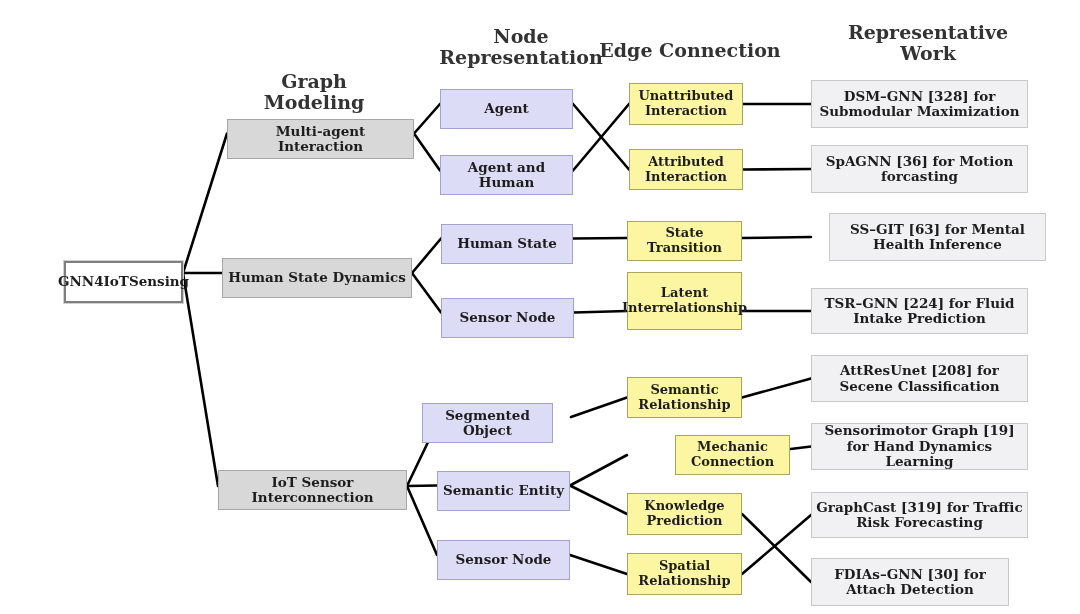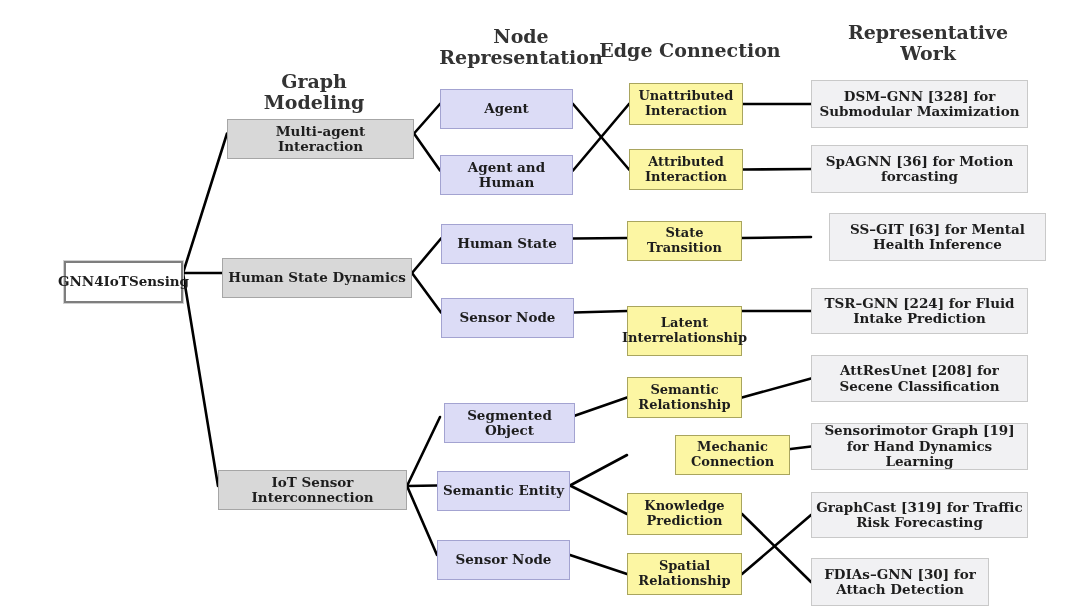--- a/index.html
+++ b/index.html
@@ -116,35 +116,35 @@
   <div class="node root" id="n-root" style="left: 64px; top: 261px; width: 119px; height: 24px;">GNN4IoTSensing</div>
 
   <div class="node gray" id="n-multi_agent" style="left: 227px; top: 119px; width: 187px; height: 29px;">Multi-agent Interaction</div>
   <div class="node gray" id="n-human_state_dynamics" style="left: 222px; top: 258px; width: 190px; height: 30px;">Human State Dynamics</div>
   <div class="node gray" id="n-iot_sensor" style="left: 218px; top: 470px; width: 189px; height: 32px;">IoT Sensor Interconnection</div>
 
   <div class="node purple" id="n-agent" style="left: 440px; top: 89px; width: 133px; height: 30px;">Agent</div>
   <div class="node purple" id="n-agent_human" style="left: 440px; top: 155px; width: 133px; height: 31px;">Agent and Human</div>
   <div class="node purple" id="n-human_state" style="left: 441px; top: 224px; width: 132px; height: 29px;">Human State</div>
   <div class="node purple" id="n-sensor_node_mid" style="left: 441px; top: 298px; width: 133px; height: 29px;">Sensor Node</div>
-  <div class="node purple" id="n-segmented_object" style="left: 444px; top: 403px; width: 131px; height: 28px;">Segmented Object</div>
+  <div class="node purple" id="n-segmented_object" style="left: 422px; top: 403px; width: 131px; height: 28px;">Segmented Object</div>
   <div class="node purple" id="n-semantic_entity" style="left: 437px; top: 471px; width: 133px; height: 29px;">Semantic Entity</div>
   <div class="node purple" id="n-sensor_node_bot" style="left: 437px; top: 540px; width: 133px; height: 30px;">Sensor Node</div>
 
   <div class="node yellow" id="n-unattributed" style="left: 629px; top: 83px; width: 114px; height: 42px;">Unattributed Interaction</div>
   <div class="node yellow" id="n-attributed" style="left: 629px; top: 149px; width: 114px; height: 41px;">Attributed Interaction</div>
   <div class="node yellow" id="n-state_transition" style="left: 627px; top: 221px; width: 115px; height: 34px;">State Transition</div>
-  <div class="node yellow" id="n-latent_inter" style="left: 627px; top: 306px; width: 115px; height: 50px;">Latent Interrelationship</div>
+  <div class="node yellow" id="n-latent_inter" style="left: 627px; top: 272px; width: 115px; height: 58px;">Latent Interrelationship</div>
   <div class="node yellow" id="n-semantic_rel" style="left: 627px; top: 377px; width: 115px; height: 41px;">Semantic Relationship</div>
   <div class="node yellow" id="n-mechanic_conn" style="left: 627px; top: 435px; width: 115px; height: 40px; margin-left: 48px;">Mechanic Connection</div>
   <div class="node yellow" id="n-knowledge_inter" style="left: 627px; top: 493px; width: 115px; height: 42px;">Knowledge Prediction</div>
   <div class="node yellow" id="n-spatial_rel" style="left: 627px; top: 553px; width: 115px; height: 42px;">Spatial Relationship</div>
 
   <div class="node rep" id="n-dsm" style="left: 811px; top: 80px; width: 217px; height: 48px;">DSM–GNN [328] for Submodular Maximization</div>
   <div class="node rep" id="n-spagnn" style="left: 811px; top: 145px; width: 217px; height: 48px;">SpAGNN [36] for Motion forcasting</div>
   <div class="node rep" id="n-ssgit" style="left: 811px; top: 213px; width: 217px; height: 48px; margin-left: 18px;">SS–GIT [63] for Mental Health Inference</div>
   <div class="node rep" id="n-tsr" style="left: 811px; top: 288px; width: 217px; height: 46px;">TSR–GNN [224] for Fluid Intake Prediction</div>
   <div class="node rep" id="n-attres" style="left: 811px; top: 355px; width: 217px; height: 47px;">AttResUnet [208] for Secene Classification</div>
   <div class="node rep" id="n-sensorimotor" style="left: 811px; top: 423px; width: 217px; height: 47px;">Sensorimotor Graph [19] for Hand Dynamics Learning</div>
   <div class="node rep" id="n-graphcast" style="left: 811px; top: 492px; width: 217px; height: 46px;">GraphCast [319] for Traffic Risk Forecasting</div>
-  <div class="node rep" id="n-fdias" style="left: 811px; top: 558px; width: 178px; height: 48px;">FDIAs–GNN [30] for Attach Detection</div>
+  <div class="node rep" id="n-fdias" style="left: 811px; top: 558px; width: 198px; height: 48px;">FDIAs–GNN [30] for Attach Detection</div>
 
 </div>
 
 </body></html>

